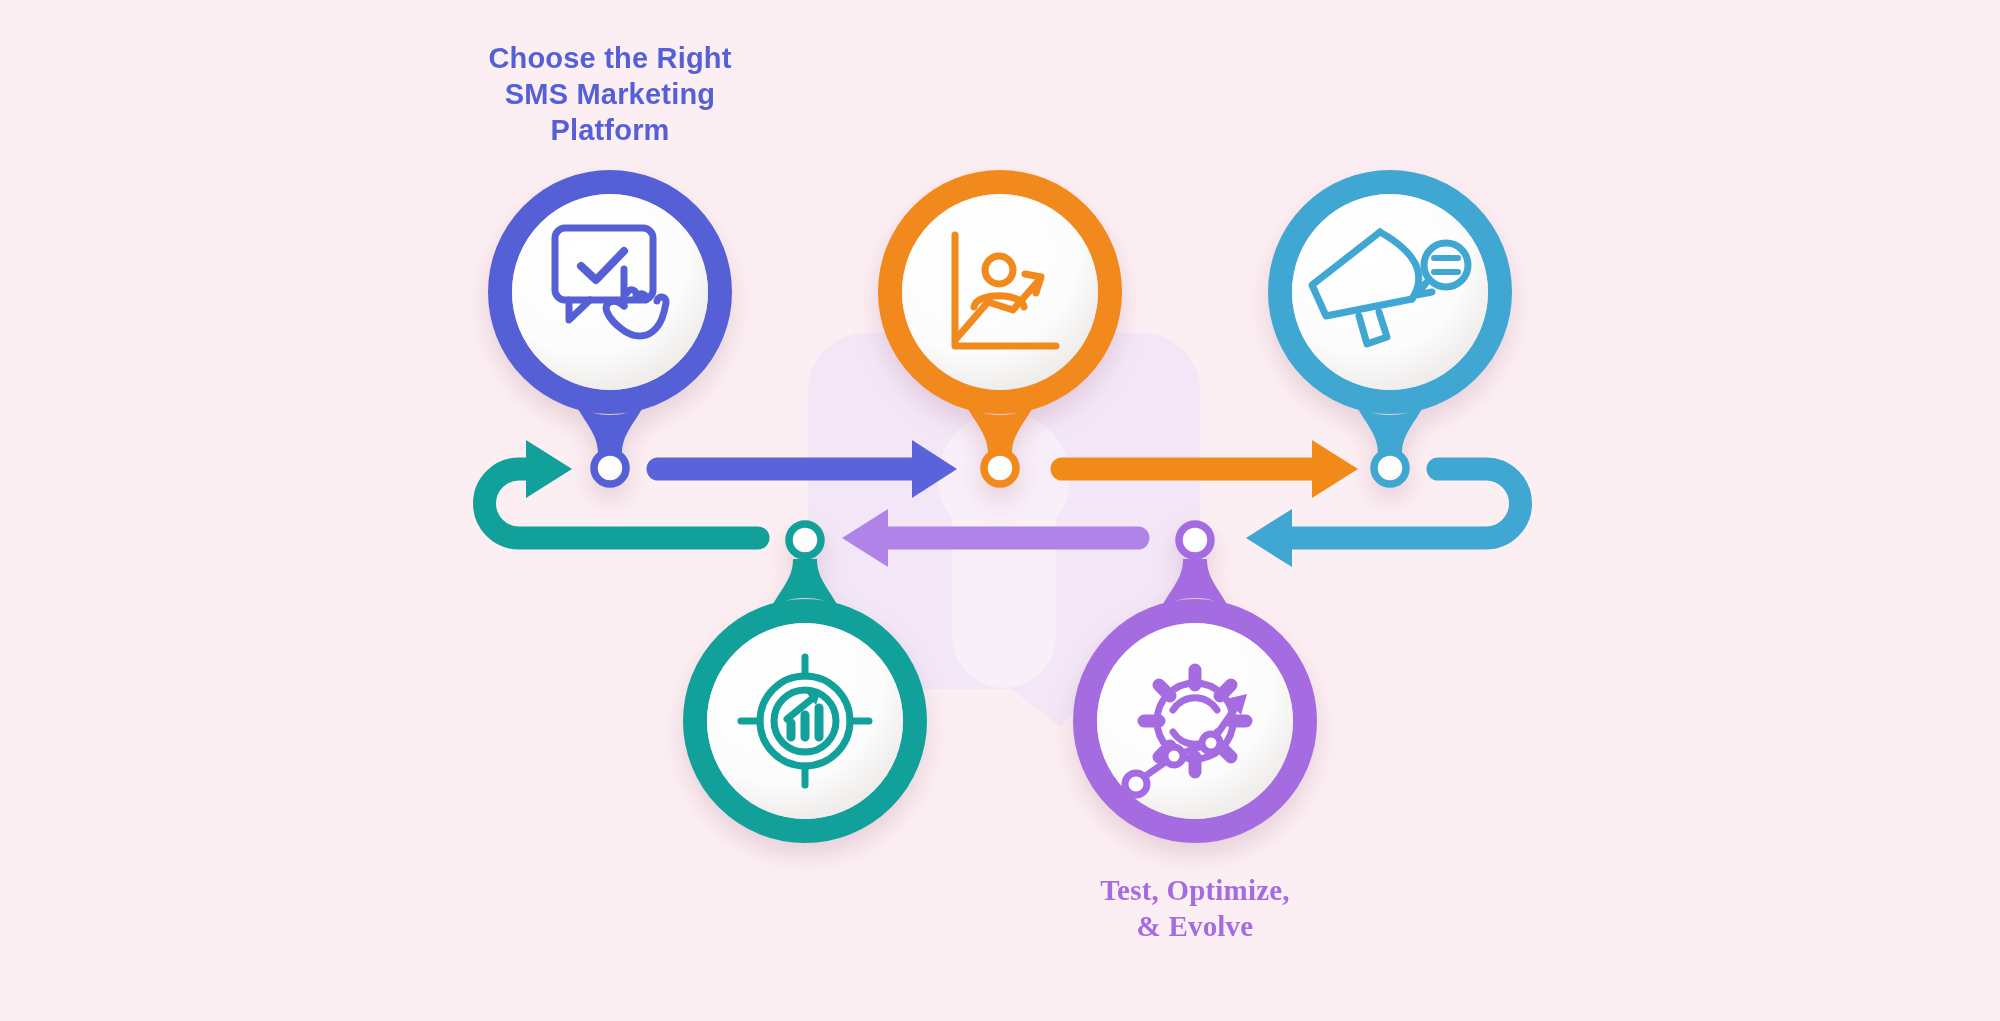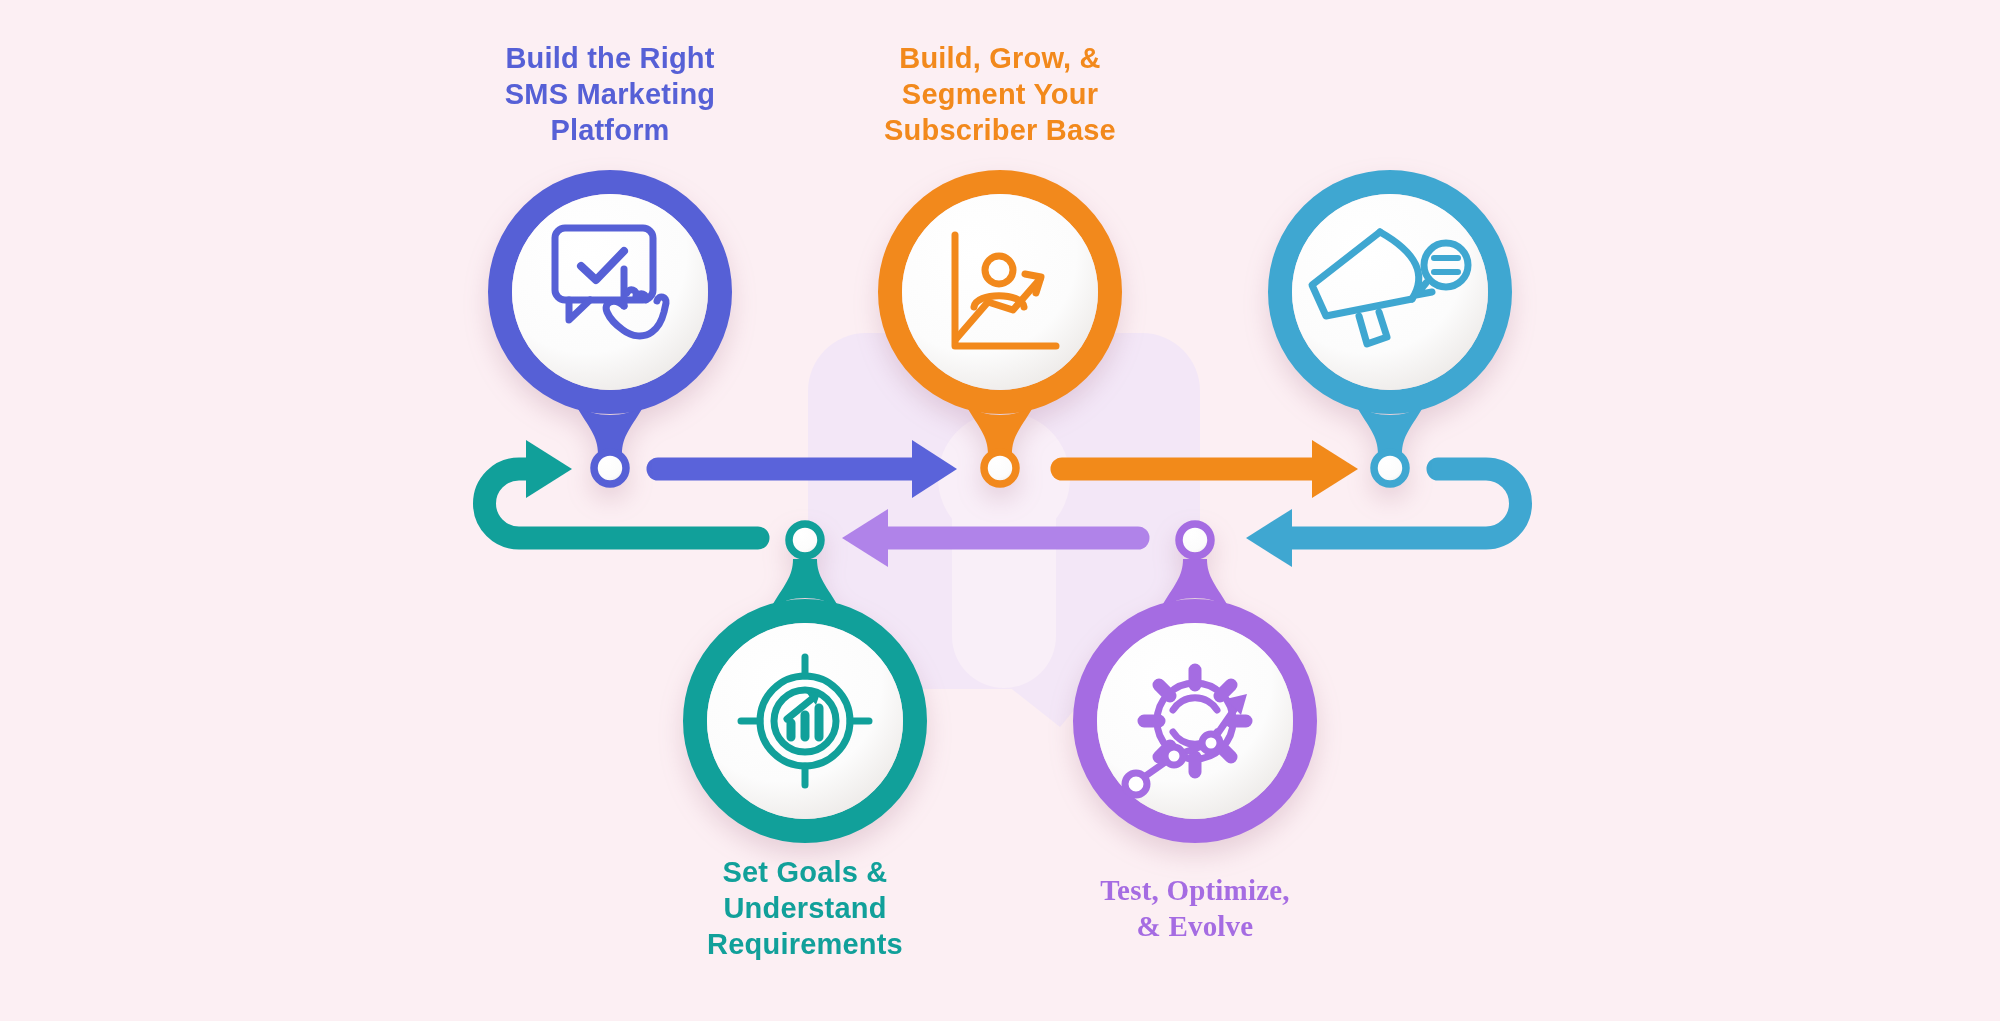--- a/index.html
+++ b/index.html
@@ -152,25 +152,19 @@
         <path d="M74,264 L104,243 L141,230 L166,194"></path>
         <circle class="icd" cx="66" cy="271" r="11"></circle>
         <circle class="icd" cx="104" cy="243" r="9"></circle>
         <circle class="icd" cx="141" cy="230" r="9"></circle>
         <polygon class="icf" points="156,186 177,181 171,202"></polygon>
       </g>
       <circle class="knot" cx="125" cy="27" r="16"></circle>
     </svg>
   </div>
 
-  <div class="title" style="left: 610px; top: 40px; --c: #5660d6;">Build the Right
+  <div class="title" style="left: 610px; top: 40px; --c: #5660d6;">Choose the Right
 SMS Marketing
 Platform</div>
-  <div class="title" style="left: 1000px; top: 40px; --c: #f2891c;">Build, Grow, &amp;
-Segment Your
-Subscriber Base</div>
-  <div class="title" style="left: 805px; top: 854px; --c: #11a09a;">Set Goals &amp;
-Understand
-Requirements</div>
   <div class="title" style="left: 1195px; top: 872px; font-family: Liberation Serif, serif; --c: #a56ce2;">Test, Optimize,
 &amp; Evolve</div>
 
 </div>
 
 </body></html>

